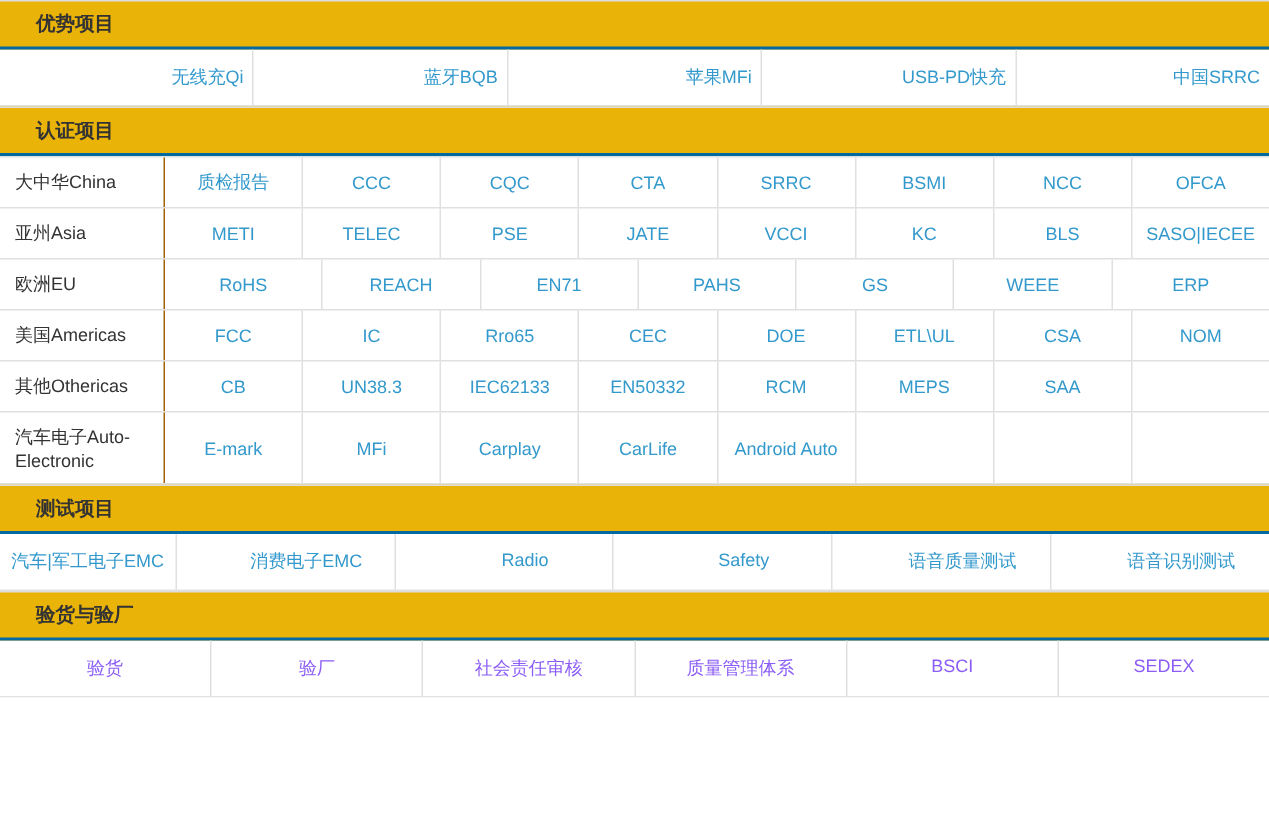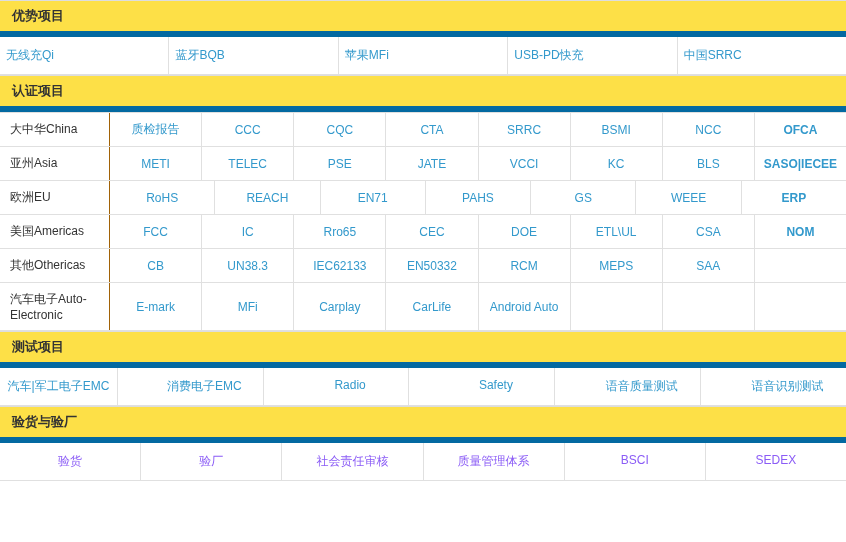--- a/index.html
+++ b/index.html
@@ -4,24 +4,24 @@
   <style>
     * { box-sizing: border-box; margin: 0; padding: 0; }
     body {
       font-family: Arial, "Microsoft YaHei", sans-serif;
       font-size: 13px;
       background: #fff;
       color: #333;
       width: 846px;
     }
     .section-title {
-      background: #fde047;
+      background: #eab308;
       border-top: 1px solid #ddd;
-      border-bottom: 6px solid #0369a1;
-      padding: 6px 12px;
+      border-bottom: 2px solid #0369a1;
+      padding: 6px 24px;
       font-size: 13px;
       font-weight: bold;
       color: #333;
     }
     .grid-row {
       display: flex;
       border-bottom: 1px solid #e0e0e0;
       align-items: stretch;
     }
     .row-label {
@@ -40,35 +40,35 @@
       display: flex;
       align-items: center;
       justify-content: center;
       color: #3399cc;
       font-size: 12px;
       cursor: pointer;
       flex: 1;
     }
     .cell:last-child {
       border-right: none;
-      font-weight: bold;
     }
     
     .advantage-row {
       display: flex;
       border-bottom: 1px solid #e0e0e0;
     }
     .advantage-cell {
       flex: 1;
       padding: 10px 6px;
-      text-align: left;
+      text-align: right;
       color: #3399cc;
       font-size: 12px;
       border-right: 1px solid #e0e0e0;
       cursor: pointer;
+      margin-left: 31px;
     }
     .advantage-cell:last-child {
       border-right: none;
     }
     
     .cert-container {
       border-top: 1px solid #e0e0e0;
     }
     
     .test-row {

